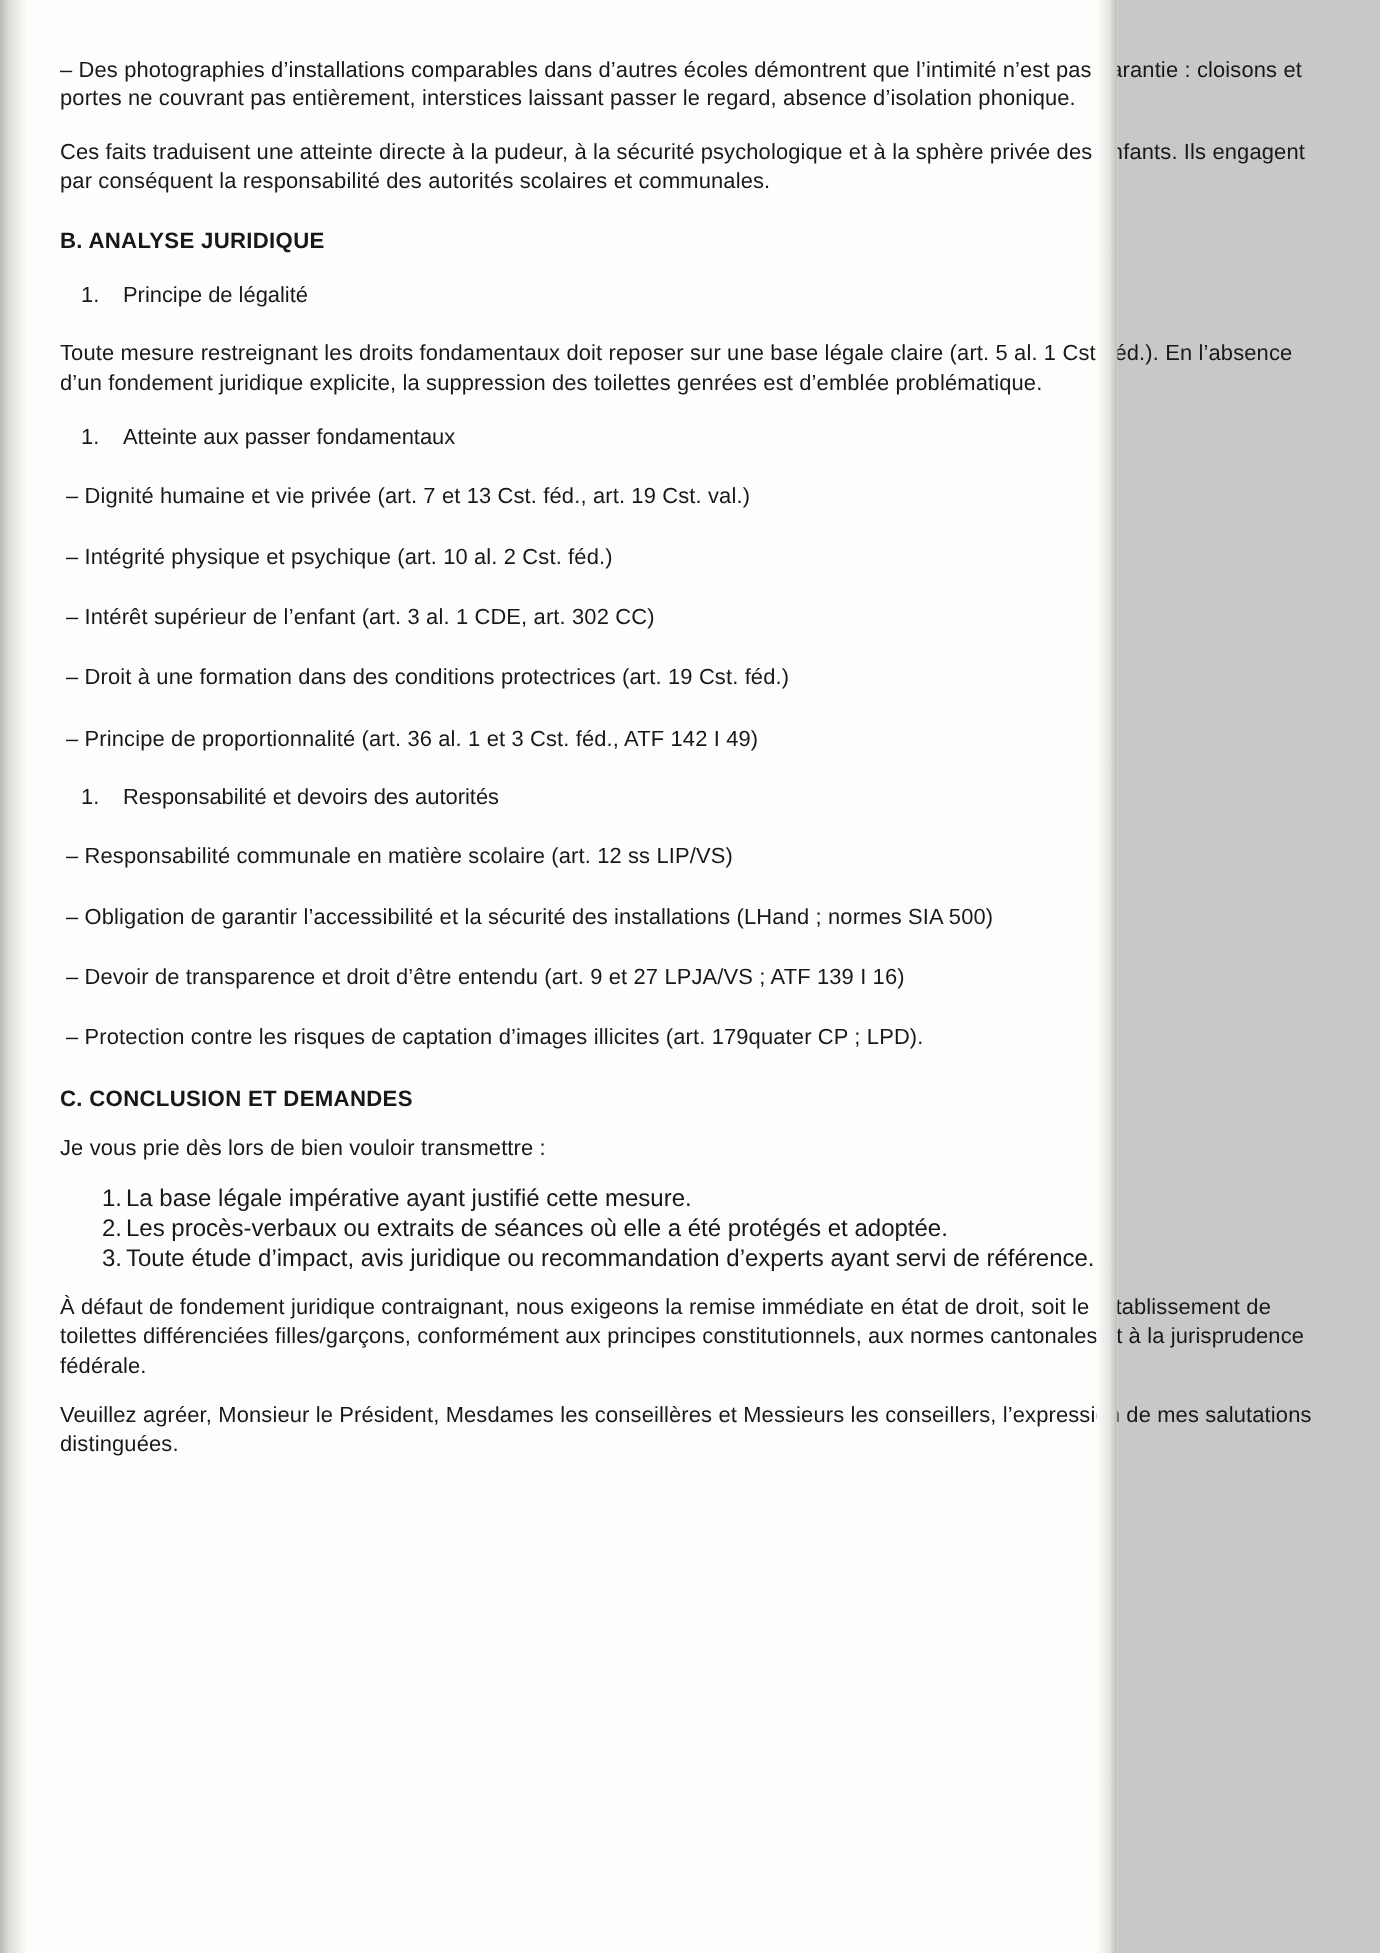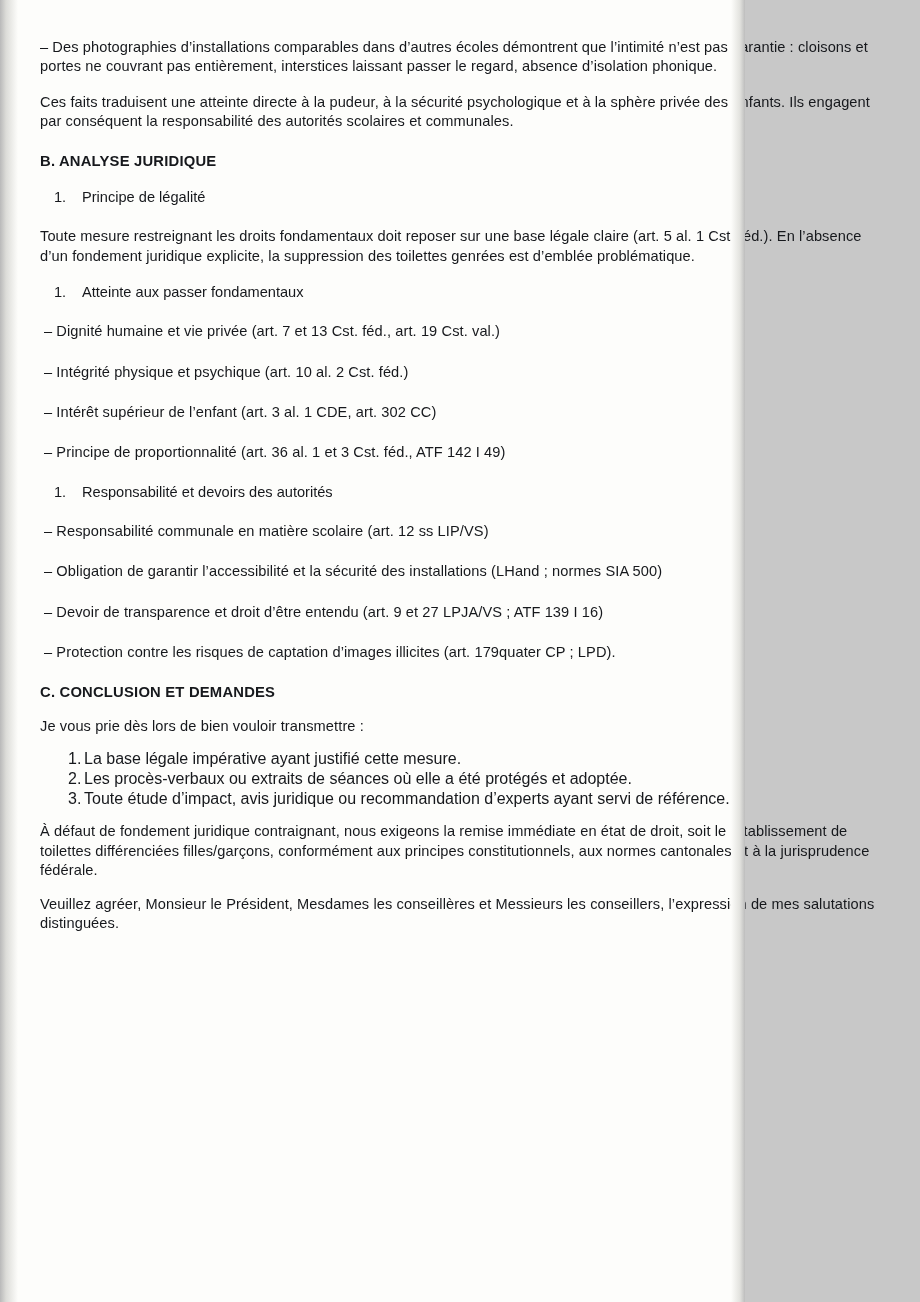--- a/index.html
+++ b/index.html
@@ -124,20 +124,21 @@
     <p class="para">Toute mesure restreignant les droits fondamentaux doit reposer sur une base légale claire (art. 5 al. 1 Cst. féd.). En l’absence d’un fondement juridique explicite, la suppression des toilettes genrées est d’emblée problématique.</p>
 
     <div class="numbered">
       <span class="num">1.</span>
       <span class="subheading">Atteinte aux passer fondamentaux</span>
     </div>
 
     <p class="dash-item first">– Dignité humaine et vie privée (art. 7 et 13 Cst. féd., art. 19 Cst. val.)</p>
     <p class="dash-item">– Intégrité physique et psychique (art. 10 al. 2 Cst. féd.)</p>
     <p class="dash-item">– Intérêt supérieur de l’enfant (art. 3 al. 1 CDE, art. 302 CC)</p>
+    <p class="dash-item">– Droit à une formation dans des conditions protectrices (art. 19 Cst. féd.)</p>
     <p class="dash-item">– Principe de proportionnalité (art. 36 al. 1 et 3 Cst. féd., ATF 142 I 49)</p>
 
     <div class="numbered">
       <span class="num">1.</span>
       <span class="subheading">Responsabilité et devoirs des autorités</span>
     </div>
 
     <p class="dash-item first">– Responsabilité communale en matière scolaire (art. 12 ss LIP/VS)</p>
     <p class="dash-item">– Obligation de garantir l’accessibilité et la sécurité des installations (LHand ; normes SIA 500)</p>
     <p class="dash-item">– Devoir de transparence et droit d’être entendu (art. 9 et 27 LPJA/VS ; ATF 139 I 16)</p>

